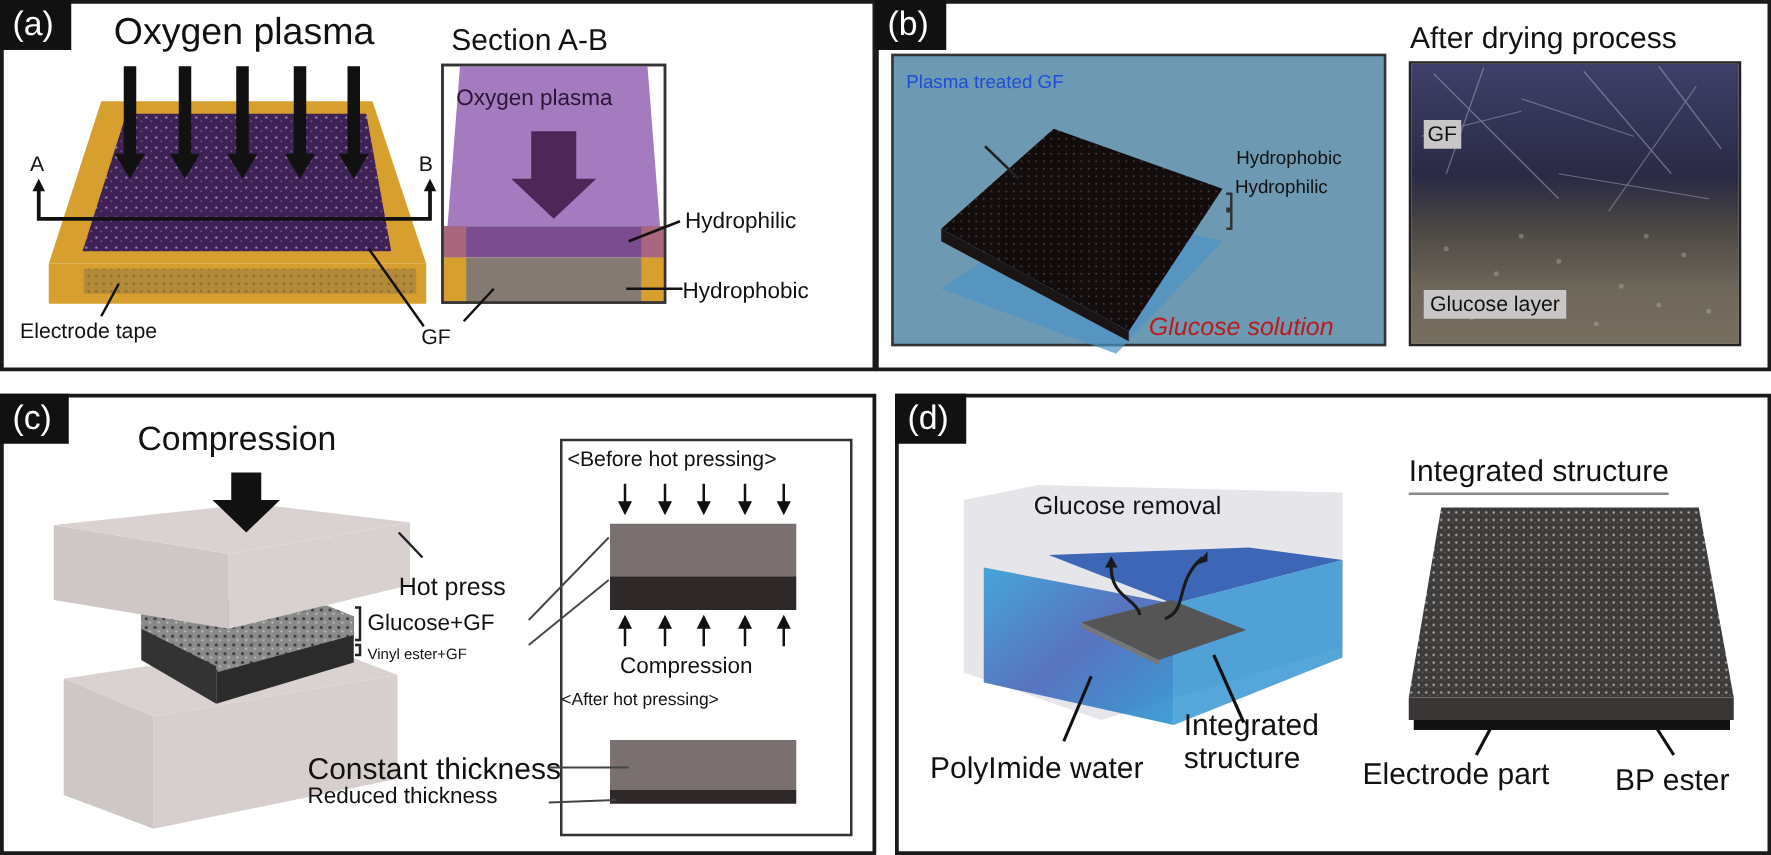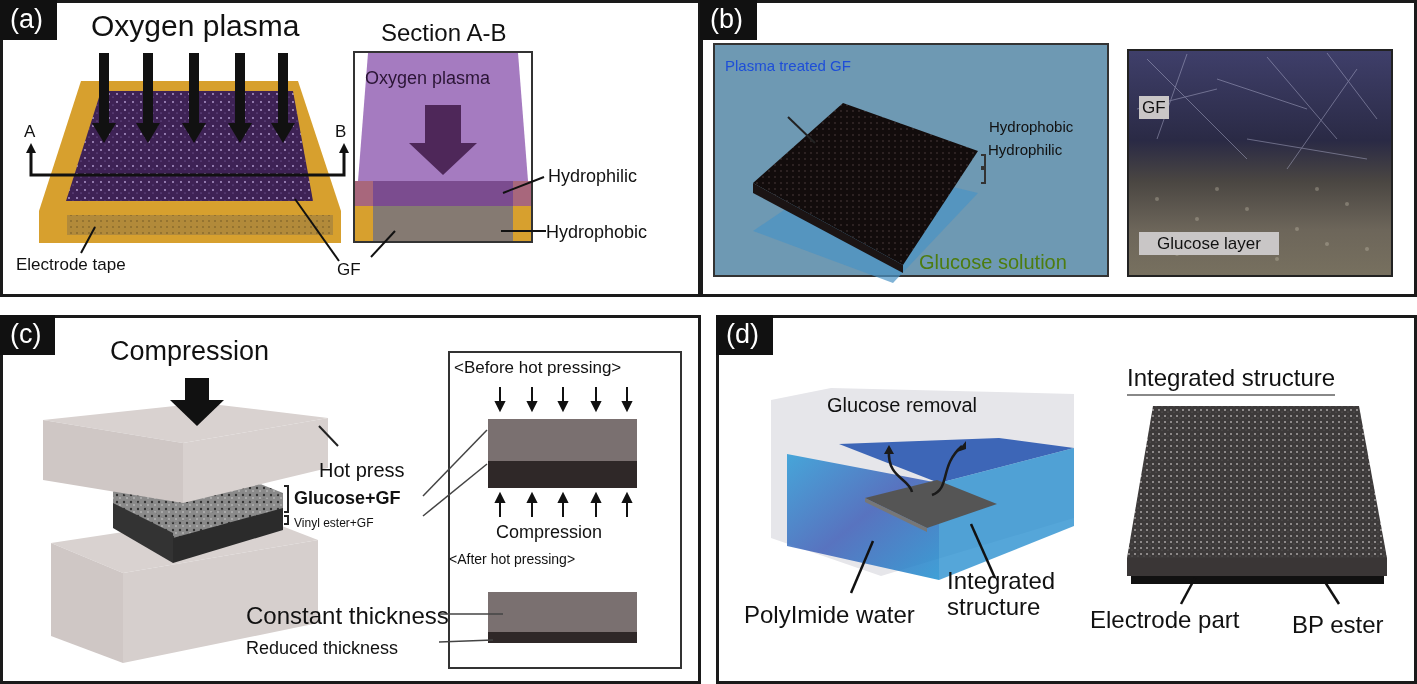--- a/index.html
+++ b/index.html
@@ -68,21 +68,21 @@
     <polygon points="336,150 346,150 341,140" fill="#111"></polygon>
 
     <line x1="92" y1="224" x2="78" y2="250" stroke="#111" stroke-width="2"></line>
     <line x1="292" y1="196" x2="336" y2="258" stroke="#111" stroke-width="2"></line>
   </svg>
   <div class="txt" style="left:21px;top:120px;font-size:17px;">A</div>
   <div class="txt" style="left:332px;top:120px;font-size:17px;">B</div>
   <div class="txt" style="left:13px;top:253px;font-size:17px;">Electrode tape</div>
   <div class="txt" style="left:334px;top:258px;font-size:17px;">GF</div>
 
-  <div class="txt" style="left:378px;top:18px;font-size:24px;">Section A-B</div>
+  <div class="txt" style="left:358px;top:18px;font-size:24px;">Section A-B</div>
   <svg style="left:350px;top:48px;" width="180" height="195">
     <rect x="1" y="1" width="178" height="190" fill="#fff" stroke="#333" stroke-width="2"></rect>
     <polygon points="15,2 165,2 175,130 5,130" fill="#a57bc0"></polygon>
     <rect x="2" y="130" width="176" height="25" fill="#7b4c8f"></rect>
     <rect x="2" y="130" width="18" height="25" fill="#a8677c"></rect>
     <rect x="160" y="130" width="18" height="25" fill="#a8677c"></rect>
     <rect x="2" y="155" width="176" height="35" fill="#857a72"></rect>
     <rect x="2" y="155" width="18" height="35" fill="#d7a02e"></rect>
     <rect x="160" y="155" width="18" height="35" fill="#d7a02e"></rect>
     <rect x="1" y="1" width="178" height="190" fill="none" stroke="#333" stroke-width="2"></rect>
@@ -114,22 +114,23 @@
     </defs>
     <polygon points="40,188 180,240 265,150 140,120" fill="#4a93c4" opacity="0.7"></polygon>
     <polygon points="40,140 130,60 265,108 190,222" fill="url(#gfblack)"></polygon>
     <polygon points="40,140 190,222 190,230 40,150" fill="#1b1414"></polygon>
     <line x1="75" y1="74" x2="102" y2="100" stroke="#222" stroke-width="2"></line>
     <path d="M268,112 h4 v12 h-4 M268,126 h4 v14 h-4" stroke="#333" stroke-width="2" fill="none"></path>
   </svg>
   <div class="txt" style="left:22px;top:55px;font-size:15px;color:#1d4ed8;">Plasma treated GF</div>
   <div class="txt" style="left:286px;top:116px;font-size:15px;">Hydrophobic</div>
   <div class="txt" style="left:285px;top:139px;font-size:15px;">Hydrophilic</div>
-  <div class="txt" style="left:216px;top:249px;font-size:20px;color:#4d7c0f;">Glucose solution</div>
-
+  <div class="txt" style="left:216px;top:249px;font-size:20px;color:#b91c1c;font-style:italic;">Glucose solution</div>
+
+  <div class="txt" style="left:425px;top:16px;font-size:24px;">After drying process</div>
   <div class="abs" style="left:424px;top:46px;width:266px;height:228px;border:2px solid #222;box-sizing:border-box;
               background:linear-gradient(180deg,#3f3f6a 0%,#2a2a45 40%,#4a4642 58%,#6d665a 80%,#77705f 100%);"></div>
   <svg style="left:424px;top:46px;" width="266" height="228">
     <g stroke="#b8b9d6" stroke-width="1" opacity="0.45">
       <line x1="20" y1="10" x2="120" y2="110"></line>
         <line x1="60" y1="5" x2="30" y2="90"></line>
       <line x1="140" y1="8" x2="210" y2="90"></line>
         <line x1="200" y1="4" x2="250" y2="70"></line>
       <line x1="90" y1="30" x2="180" y2="60"></line>
         <line x1="230" y1="20" x2="160" y2="120"></line>
@@ -145,21 +146,21 @@
         <circle cx="240" cy="200" r="2"></circle>
       <circle cx="50" cy="205" r="2"></circle>
         <circle cx="100" cy="195" r="2"></circle>
         <circle cx="150" cy="210" r="2"></circle>
       <circle cx="200" cy="195" r="2"></circle>
         <circle cx="90" cy="140" r="2"></circle>
         <circle cx="190" cy="140" r="2"></circle>
     </g>
   </svg>
   <div class="txt" style="left:436px;top:93px;font-size:17px;background:#c9c6c6;padding:3px 3px;">GF</div>
-  <div class="txt" style="left:436px;top:229px;font-size:17px;background:#c9c6c6;padding:3px 18px;">Glucose layer</div>
+  <div class="txt" style="left:436px;top:229px;font-size:17px;background:#c9c6c6;padding:3px 5px;">Glucose layer</div>
 </div>
 
 <div class="panel" style="left:0;top:315px;width:701px;height:369px;">
   <div class="tag">(c)</div>
   <div class="txt" style="left:107px;top:20px;font-size:27px;">Compression</div>
 
   <svg style="left:0;top:0;" width="440" height="369">
     <defs>
       <pattern id="glutex" width="7" height="7" patternUnits="userSpaceOnUse">
         <rect width="7" height="7" fill="#8a8a8a"></rect>
@@ -183,24 +184,24 @@
     <polygon points="180,125 325,100 325,150 180,185" fill="#d8d1cf"></polygon>
 
     <g fill="#111">
       <rect x="182" y="60" width="24" height="25"></rect>
       <polygon points="167,82 221,82 194,108"></polygon>
     </g>
     <line x1="316" y1="108" x2="335" y2="128" stroke="#222" stroke-width="2"></line>
     <path d="M281,168 h4 v26 h-4 M281,198 h4 v8 h-4" stroke="#222" stroke-width="2" fill="none"></path>
   </svg>
   <div class="txt" style="left:316px;top:142px;font-size:20px;">Hot press</div>
-  <div class="txt" style="left:291px;top:171px;font-size:18px;font-weight:bold;">Glucose+GF</div>
+  <div class="txt" style="left:291px;top:171px;font-size:18px;">Glucose+GF</div>
   <div class="txt" style="left:291px;top:199px;font-size:12px;">Vinyl ester+GF</div>
   <div class="txt" style="left:243px;top:286px;font-size:24px;">Constant thickness</div>
-  <div class="txt" style="left:243px;top:321px;font-size:18px;">Reduced thickness</div>
+  <div class="txt" style="left:243px;top:309px;font-size:18px;">Reduced thickness</div>
 
   <div class="abs" style="left:445px;top:33px;width:234px;height:318px;border:2px solid #333;box-sizing:border-box;"></div>
   <div class="txt" style="left:451px;top:41px;font-size:17px;">&lt;Before hot pressing&gt;</div>
   <div class="txt" style="left:493px;top:205px;font-size:18px;">Compression</div>
   <div class="txt" style="left:446px;top:234px;font-size:14px;text-align:center;">&lt;After hot pressing&gt;</div>
   <svg style="left:0;top:0;" width="701" height="369">
     <rect x="485" y="101" width="149" height="42" fill="#7a7070"></rect>
     <rect x="485" y="143" width="149" height="27" fill="#2f2828"></rect>
     <rect x="485" y="274" width="149" height="40" fill="#7a7070"></rect>
     <rect x="485" y="314" width="149" height="11" fill="#2f2828"></rect>

